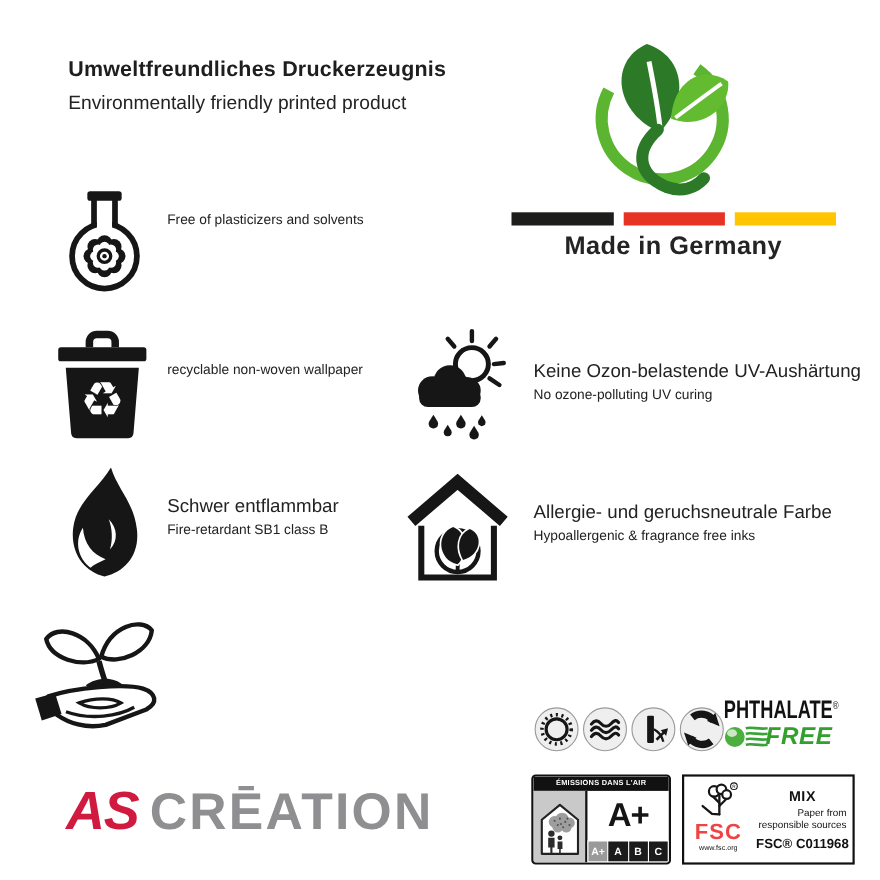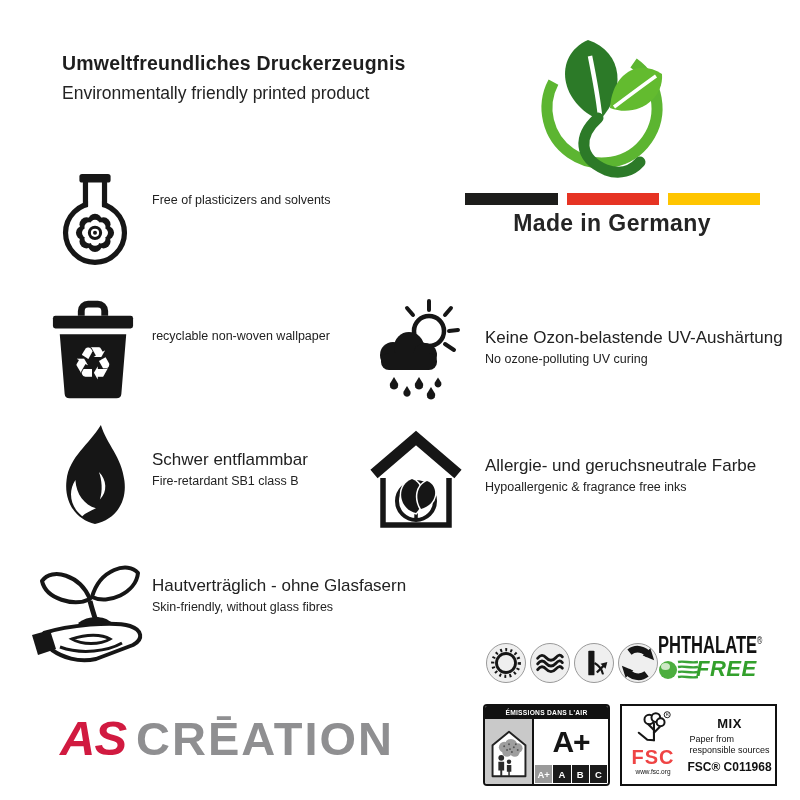--- a/index.html
+++ b/index.html
@@ -63,21 +63,21 @@
   .airlbl .scale div:first-child{background:#9a9a9a;}
 
   
   .fsclbl{left:620px;top:704px;width:157px;height:82px;border:2px solid #111;
           background:#fff;box-sizing:border-box;display:flex;}
   .fsclbl .lcol{width:62px;display:flex;flex-direction:column;align-items:center;padding-top:4px;}
   .fsclbl .fscname{font-family:Liberation Sans, sans-serif;font-size:20px;font-weight:bold;
                    letter-spacing:1px;line-height:1;margin-top:1px;color:#ef4444;}
   .fsclbl .fscurl{font-size:6.5px;color:#111;margin-top:1px;}
   .fsclbl .rcol{flex:1;display:flex;flex-direction:column;align-items:center;
-                justify-content:center;text-align:left;color:#111;}
+                justify-content:center;text-align:right;color:#111;}
   .fsclbl .mix{font-size:13px;font-weight:bold;letter-spacing:.5px;}
   .fsclbl .desc{font-size:9px;font-weight:normal;line-height:1.2;margin-top:3px;}
   .fsclbl .code{font-size:12px;font-weight:bold;margin-top:5px;}
 
   
   .brand{left:60px;top:714px;white-space:nowrap;}
   .brand .as{font-size:49px;font-weight:bold;font-style:italic;letter-spacing:-1px;line-height:1;}
   .brand .cr{font-size:47px;font-weight:bold;letter-spacing:2px;line-height:1;margin-left:10px;text-align:center;}
 </style>
 </head>
@@ -204,24 +204,20 @@
       <path d="M60,48 C50,24 22,16 12,30 C16,48 44,56 60,48 Z"></path>
       <path d="M62,46 C70,18 98,10 108,22 C106,42 78,54 62,46 Z"></path>
     </g>
     <path d="M60,50 C62,58 64,64 66,70" fill="none" stroke="#161616" stroke-width="5"></path>
     <path d="M48,72 C58,64 74,64 82,72 C72,80 56,80 48,72 Z" fill="#161616"></path>
     <path d="M14,82 C38,74 84,70 100,75 C112,79 114,88 103,94 L66,108 C48,112 32,106 22,99 Z" fill="#fff" stroke="#161616" stroke-width="4" stroke-linejoin="round"></path>
     <path d="M30,96 C52,104 78,100 92,92" fill="none" stroke="#161616" stroke-width="3"></path>
     <path d="M42,88 C56,83 72,83 80,88 C70,94 52,94 42,88 Z" fill="#fff" stroke="#161616" stroke-width="3"></path>
     <polygon points="2,84 20,79 26,98 8,104" fill="#161616"></polygon>
   </svg>
-  <div class="abs feat f4t">
-    <div class="tt"><span>Hautverträglich - ohne Glasfasern</span></div>
-    <div class="cap">Skin-friendly, without glass fibres</div>
-  </div>
 
   <div class="abs sym" style="left:486px;top:643px">
     <svg width="40" height="40" viewBox="0 0 40 40">
       <circle cx="20" cy="20" r="10" fill="none" stroke="#161616" stroke-width="3"></circle>
       <circle cx="20" cy="20" r="14" fill="none" stroke="#161616" stroke-width="3.4" stroke-dasharray="2 3.4"></circle>
     </svg>
   </div>
   <div class="abs sym" style="left:530px;top:643px">
     <svg width="40" height="40" viewBox="0 0 40 40">
       <g stroke="#161616" stroke-width="3" fill="none" stroke-linecap="round">

